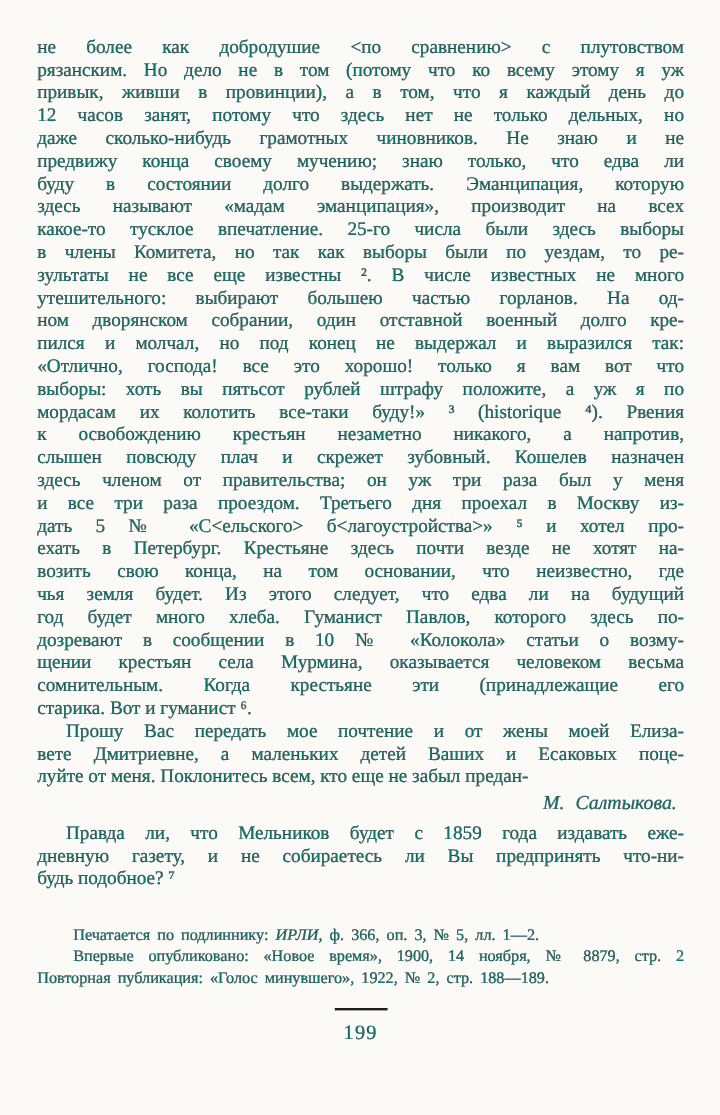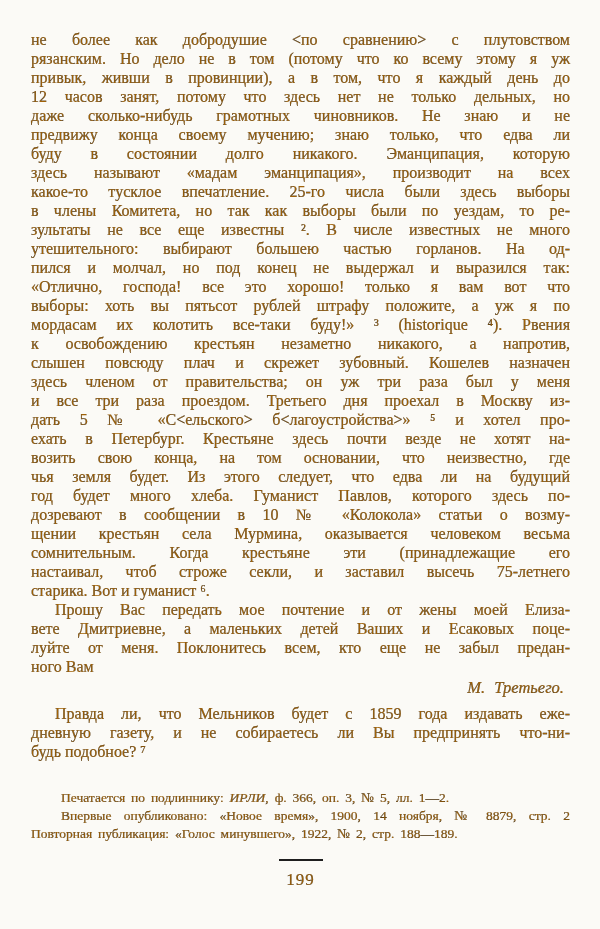--- a/index.html
+++ b/index.html
@@ -76,64 +76,63 @@
     text-align: center;
     font-size: 17px;
     line-height: 17px;
     margin-top: 10px;
     letter-spacing: 1px;
   }
 </style>
 </head>
 <body style="background: rgb(251, 250, 246);">
 
-<div class="page" style="color: #a16207;">
+<div class="page" style="color: #0f766e;">
   <div class="textblock">
 
     <div class="para">
         <div class="tl">не более как добродушие &lt;по сравнению&gt; с плутовством</div>
         <div class="tl">рязанским. Но дело не в том (потому что ко всему этому я уж</div>
         <div class="tl">привык, живши в провинции), а в том, что я каждый день до</div>
         <div class="tl">12 часов занят, потому что здесь нет не только дельных, но</div>
         <div class="tl">даже сколько-нибудь грамотных чиновников. Не знаю и не</div>
         <div class="tl">предвижу конца своему мучению; знаю только, что едва ли</div>
-        <div class="tl">буду в состоянии долго никакого. Эманципация, которую</div>
+        <div class="tl">буду в состоянии долго выдержать. Эманципация, которую</div>
         <div class="tl">здесь называют «мадам эманципация», производит на всех</div>
         <div class="tl">какое-то тусклое впечатление. 25-го числа были здесь выборы</div>
         <div class="tl">в члены Комитета, но так как выборы были по уездам, то ре-</div>
         <div class="tl">зультаты не все еще известны ². В числе известных не много</div>
         <div class="tl">утешительного: выбирают большею частью горланов. На од-</div>
+        <div class="tl">ном дворянском собрании, один отставной военный долго кре-</div>
         <div class="tl">пился и молчал, но под конец не выдержал и выразился так:</div>
         <div class="tl">«Отлично, господа! все это хорошо! только я вам вот что</div>
         <div class="tl">выборы: хоть вы пятьсот рублей штрафу положите, а уж я по</div>
         <div class="tl">мордасам их колотить все-таки буду!» ³ (historique ⁴). Рвения</div>
         <div class="tl">к освобождению крестьян незаметно никакого, а напротив,</div>
         <div class="tl">слышен повсюду плач и скрежет зубовный. Кошелев назначен</div>
         <div class="tl">здесь членом от правительства; он уж три раза был у меня</div>
         <div class="tl">и все три раза проездом. Третьего дня проехал в Москву из-</div>
         <div class="tl">дать 5 № «С&lt;ельского&gt; б&lt;лагоустройства&gt;» ⁵ и хотел про-</div>
         <div class="tl">ехать в Петербург. Крестьяне здесь почти везде не хотят на-</div>
         <div class="tl">возить свою конца, на том основании, что неизвестно, где</div>
         <div class="tl">чья земля будет. Из этого следует, что едва ли на будущий</div>
         <div class="tl">год будет много хлеба. Гуманист Павлов, которого здесь по-</div>
         <div class="tl">дозревают в сообщении в 10 № «Колокола» статьи о возму-</div>
         <div class="tl">щении крестьян села Мурмина, оказывается человеком весьма</div>
         <div class="tl">сомнительным. Когда крестьяне эти (принадлежащие его</div>
-        <div class="tl">настаивал, чтоб строже секли, и заставил высечь 75-летнего</div>
         <div class="tl">старика. Вот и гуманист ⁶.</div>
       </div>
 
     <div class="para indent-first">
         <div class="tl">Прошу Вас передать мое почтение и от жены моей Елиза-</div>
         <div class="tl">вете Дмитриевне, а маленьких детей Ваших и Есаковых поце-</div>
         <div class="tl">луйте от меня. Поклонитесь всем, кто еще не забыл предан-</div>
-        <div class="tl">ного Вам</div>
       </div>
 
-    <div class="signature">М. Третьего.</div>
+    <div class="signature">М. Салтыкова.</div>
 
     <div class="para indent-first">
         <div class="tl">Правда ли, что Мельников будет с 1859 года издавать еже-</div>
         <div class="tl">дневную газету, и не собираетесь ли Вы предпринять что-ни-</div>
         <div class="tl">будь подобное? ⁷</div>
       </div>
 
     <div class="provenance">
       <div class="fl fl1"><span>Печатается по подлиннику: </span><span class="it">ИРЛИ,</span><span> ф. 366, оп. 3, № 5, лл. 1—2.</span></div>
       <div class="fl fl2">Впервые опубликовано: «Новое время», 1900, 14 ноября, № 8879, стр. 2</div>

